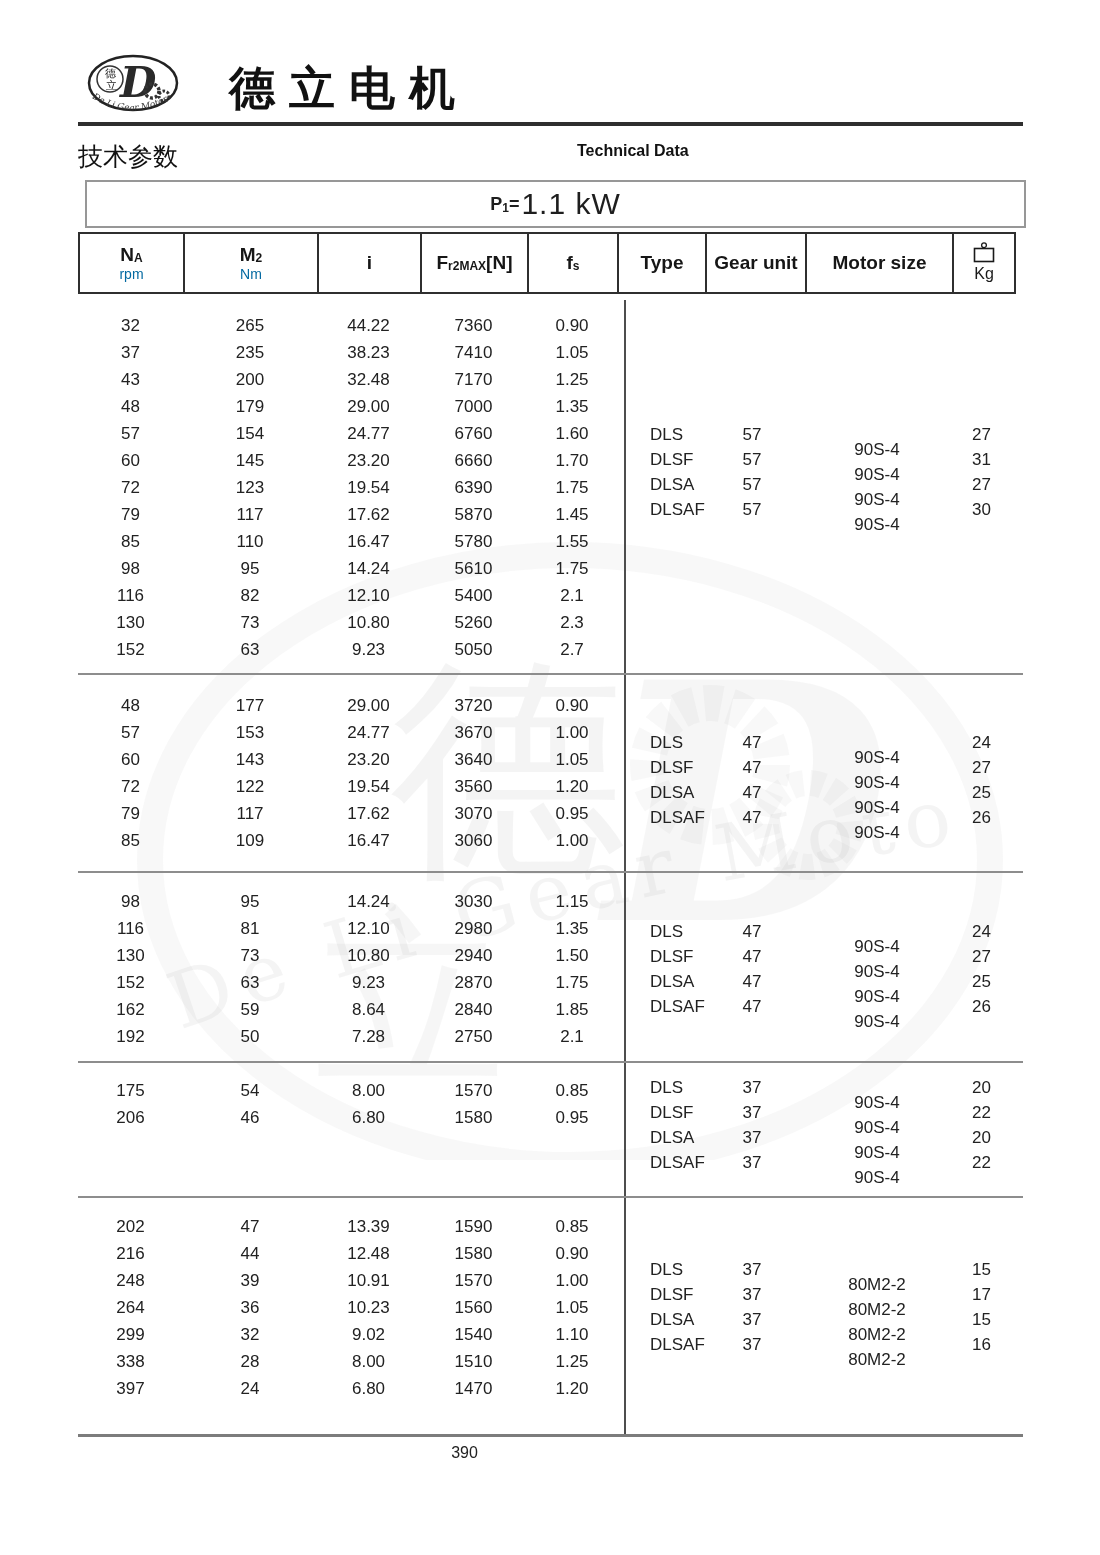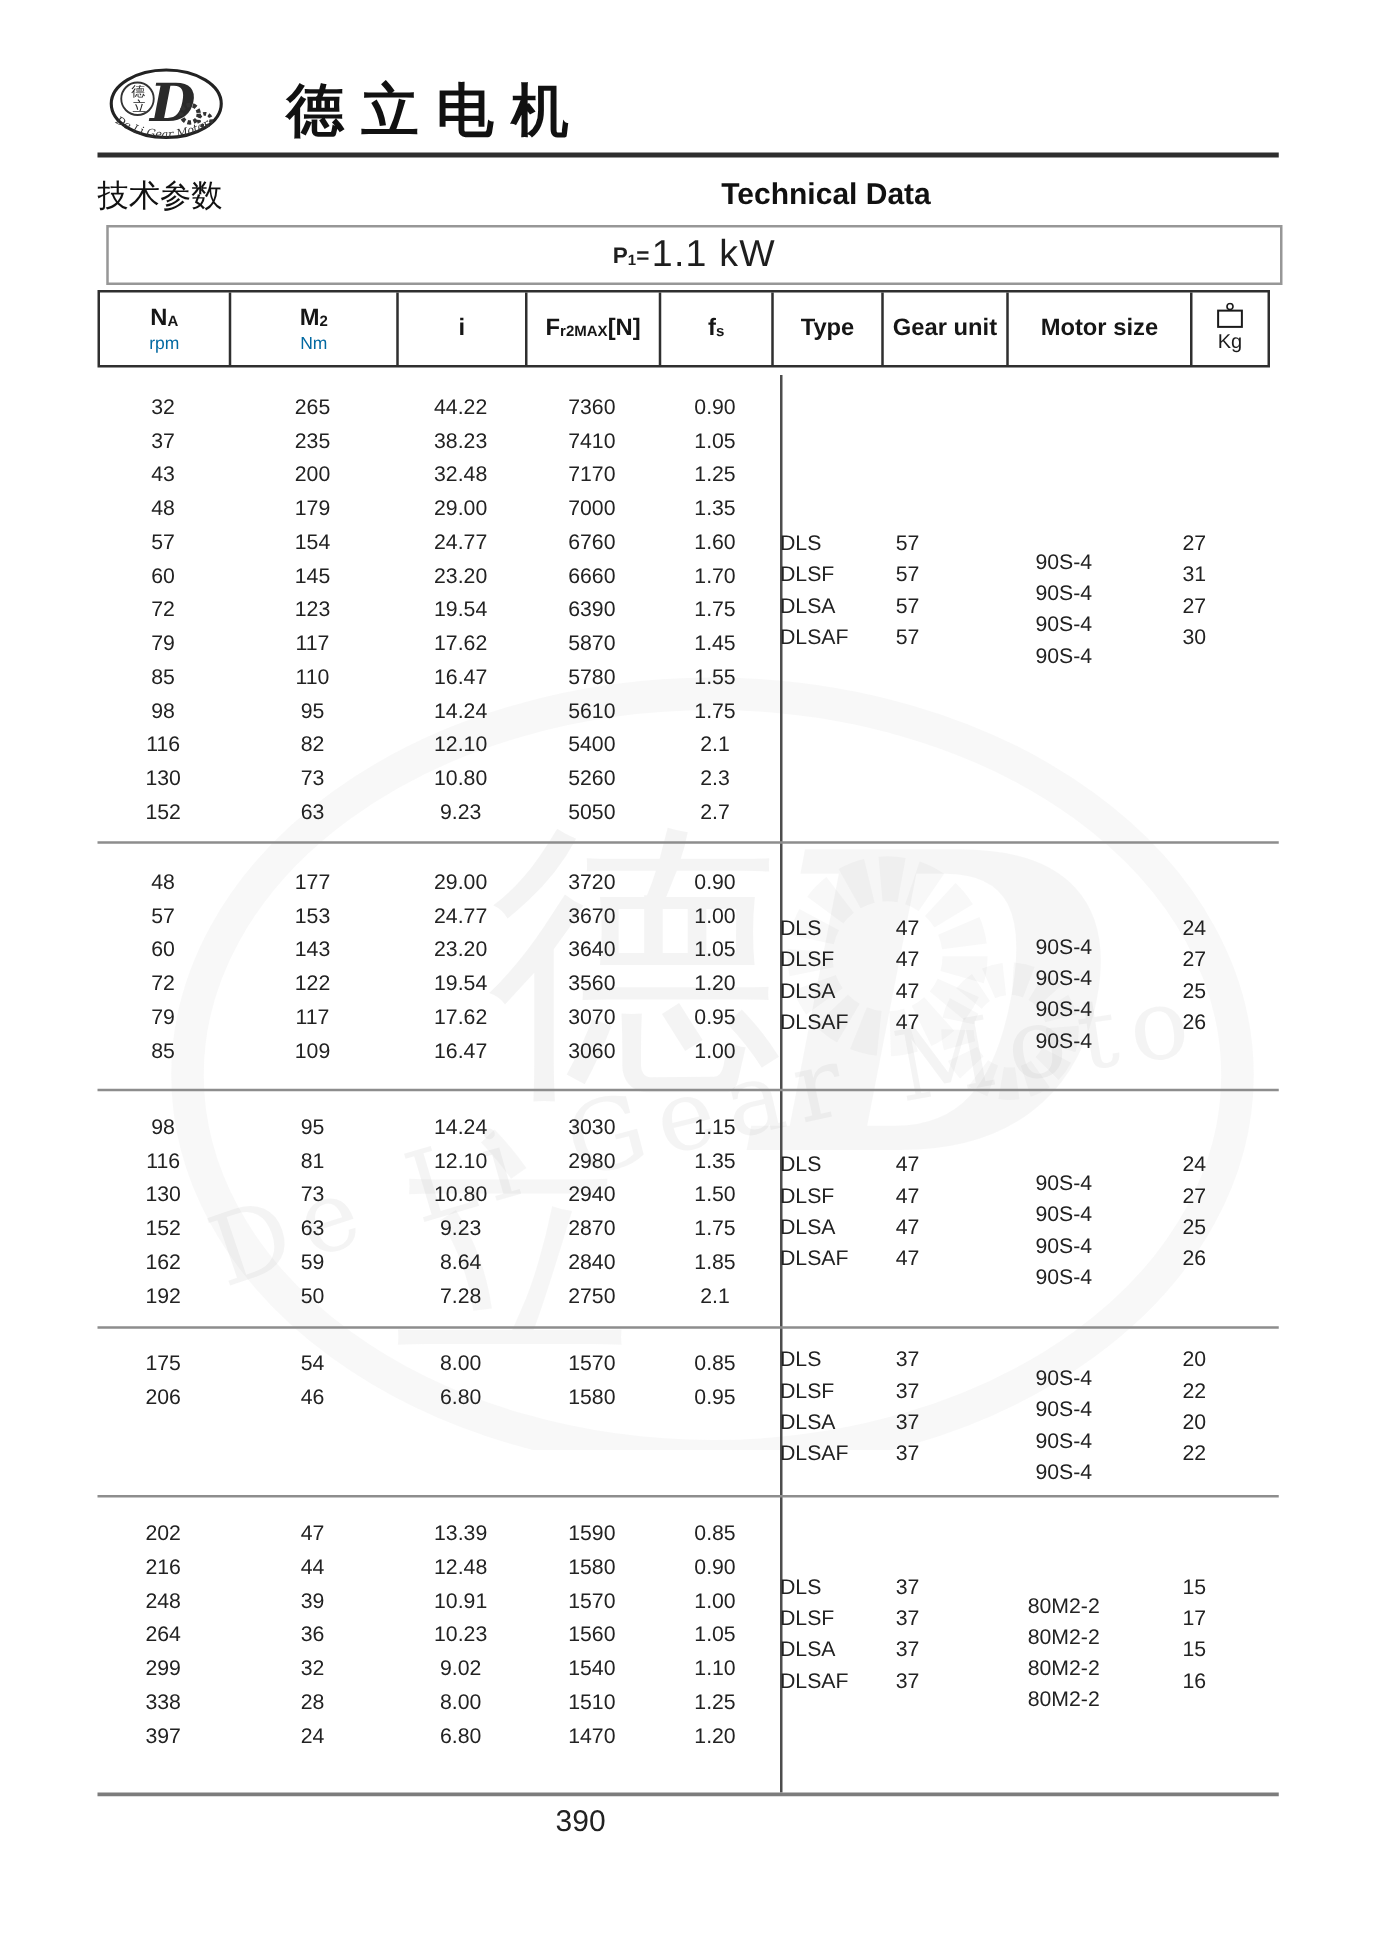--- a/index.html
+++ b/index.html
@@ -6,21 +6,21 @@
   .page{position:relative;width:1100px;height:1555px;background:#ffffff;overflow:hidden;
         font-family:"Liberation Sans",sans-serif;color:#1e1e1e;}
 
   
   .logo{position:absolute;left:80px;top:50px;width:110px;height:74px;}
   .brand{position:absolute;left:190px;top:58px;font-family:"DejaVu Serif",serif;
          font-size:46px;font-weight:bold;letter-spacing:14px;color:#111;margin-left:39px;}
   .top-rule{position:absolute;left:78px;top:122px;width:945px;height:4px;background:#2e2e2e;}
 
   .title-zh{position:absolute;left:78px;top:140px;font-size:25px;font-weight:normal;color:#111;}
-  .title-en{position:absolute;left:577px;top:142px;font-size:24px;font-weight:bold;color:#111;}
+  .title-en{position:absolute;left:577px;top:142px;font-size:16px;font-weight:bold;color:#111;}
 
   
   .power-box{position:absolute;left:85px;top:180px;width:941px;height:48px;
              border:2px solid #979797;display:flex;align-items:center;justify-content:center;
              box-sizing:border-box;background:transparent;}
   .power-label{font-size:18px;font-weight:bold;}
   .power-label sub{font-size:12px;vertical-align:-2px;}
   .power-value{font-size:30px;font-weight:normal;margin-left:2px;letter-spacing:1px;}
 
   
@@ -39,33 +39,33 @@
   .vdivider{position:absolute;left:546px;top:0px;width:2px;height:1134px;background:#4d4d4d;}
   .hsep{position:absolute;left:0;width:945px;height:2px;background:#8d8d8d;}
   .bottom-rule{position:absolute;left:0;top:1134px;width:945px;height:3px;background:#7c7c7c;}
 
   .block{position:absolute;left:0;width:958px;}
   .left-rows{position:absolute;left:0;}
   .row{display:grid;grid-template-columns:105px 134px 103px 107px 90px;height:27px;line-height:27px;}
   .row .cell{text-align:center;font-size:17px;color:#222;}
   .right-rows{position:absolute;left:546px;width:412px;}
   .trow{display:grid;grid-template-columns:72px 60px 190px 1fr;height:25px;line-height:25px;
-        }
+        padding-left:26px;}
   .trow .cell{font-size:17px;color:#222;}
   .trow .c-type{text-align:left;}
   .trow .c-gear{text-align:center;}
   .trow .c-motor{text-align:center;margin-top:15px;}
   .trow .c-kg{text-align:left;}
 
   
   .watermark{position:absolute;left:60px;top:520px;width:980px;height:640px;pointer-events:none;}
 
   
   .page-number{position:absolute;left:0;top:1444px;width:929px;text-align:center;
-               font-size:24px;color:#222;}
+               font-size:16px;color:#222;}
 </style>
 </head>
 <body>
 
 <div class="page">
 
   <svg class="watermark" viewBox="0 0 980 640">
     <ellipse cx="510" cy="340" rx="420" ry="305" fill="none" stroke="#9a9a9a" stroke-width="26" opacity="0.07"></ellipse>
     <text x="330" y="330" font-size="235" font-family="DejaVu Serif, serif" fill="#9a9a9a" opacity="0.10">德</text>
     <text x="255" y="545" font-size="190" font-family="DejaVu Serif, serif" fill="#9a9a9a" opacity="0.08">立</text>

